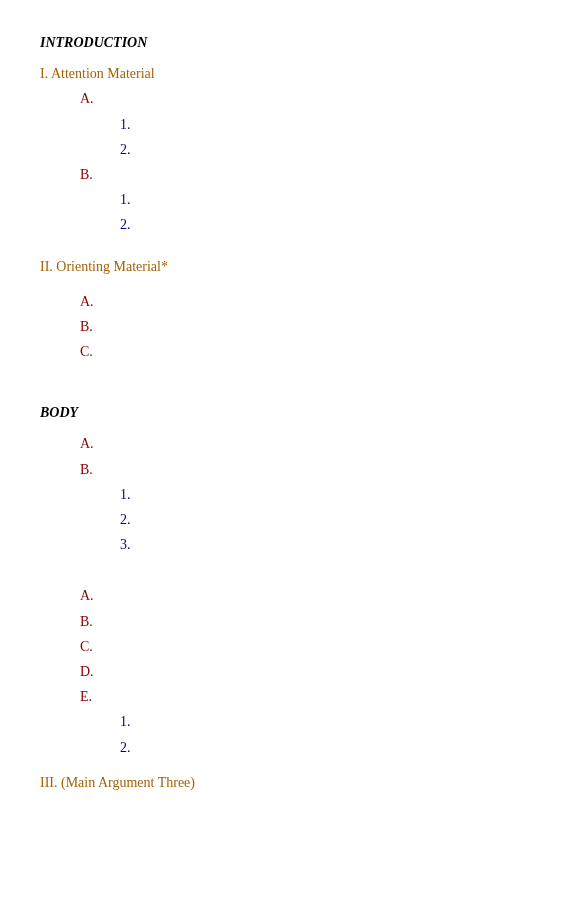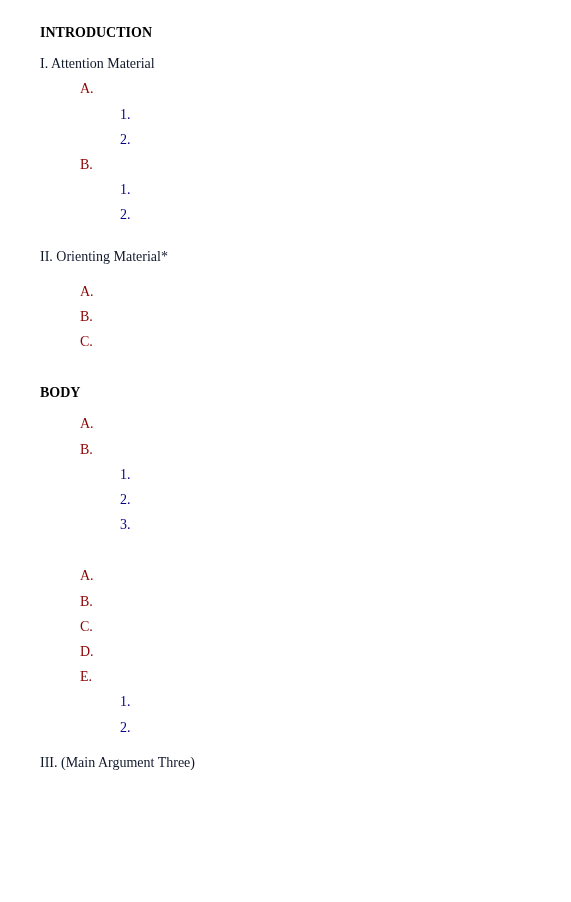--- a/index.html
+++ b/index.html
@@ -12,27 +12,29 @@
       min-height: 902px;
       background: #ffffff;
       font-family: "Times New Roman", Times, serif;
       font-size: 14px;
       color: #000000;
       padding: 20px 40px;
     }
     .section-heading {
       font-weight: bold;
       margin-bottom: 6px;
+      margin-top: 10px;
+      font-style: italic;
     }
     .outline-container {
       line-height: 1.8;
     }
     .level-1 {
       margin-left: 0px;
-      color: #0f172a;
+      color: #a16207;
     }
     .level-2 {
       margin-left: 40px;
       color: #8b0000;
     }
     .level-3 {
       margin-left: 80px;
       color: #00008b;
     }
     .spacer {

